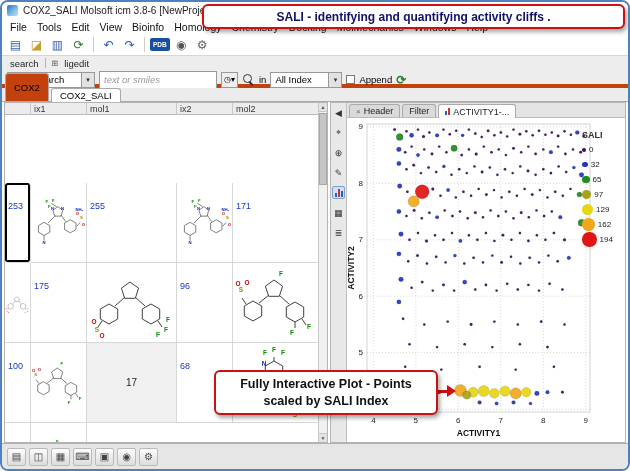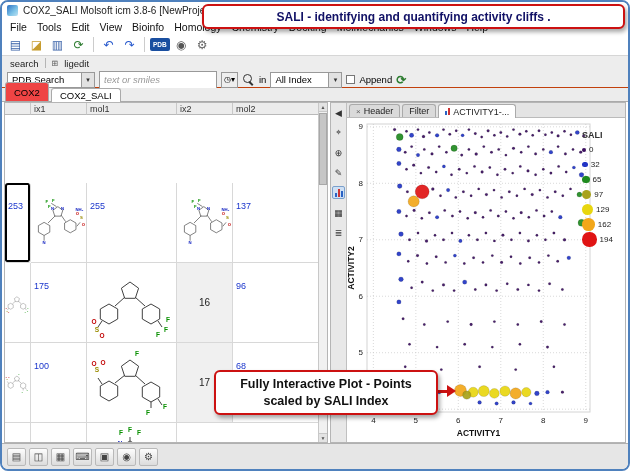--- a/index.html
+++ b/index.html
@@ -10,38 +10,38 @@
   .app-icon{width:11px;height:11px;border-radius:2px;background:linear-gradient(135deg,#2a6fc4,#7ec4e8 60%,#bfe2f2);margin-right:5px;flex:none}
   
   .menubar{position:absolute;left:0;top:17px;right:0;height:15px;display:flex;align-items:center;padding-left:3px;font-size:10.5px;color:#111;background:#fff}
   .menu-item{padding:0 5px;cursor:default}
   
   .toolbar{position:absolute;left:0;top:32px;right:0;height:21px;display:flex;align-items:center;padding-left:4px;gap:2px;background:#fff}
   .tbtn{width:19px;height:19px;display:flex;align-items:center;justify-content:center;font-size:12px;border-radius:2px}
   .tbtn.pdb{width:auto;padding:1px 3px;background:#1a4fa0;color:#fff;font-size:6.5px;font-weight:bold;height:13px;border-radius:2px}
   .tsep{width:1px;height:15px;background:#ccc;margin:0 3px}
   
-  .searchpanel{position:absolute;left:0;top:53px;right:0;height:33px;background:#ededed;border-top:1px solid #d6d6d6;border-bottom:1px solid #c2410c}
+  .searchpanel{position:absolute;left:0;top:53px;right:0;height:33px;background:#ededed;border-top:1px solid #d6d6d6;border-bottom:4px solid #c2410c}
   .srow1{height:14px;display:flex;align-items:center;font-size:9.5px;color:#222;padding-left:8px;gap:6px}
   .sdiv{width:1px;height:10px;background:#b5b5b5}
   .srow2{height:19px;display:flex;align-items:center;gap:4px;padding-left:5px;font-size:9.5px}
   .combo{display:inline-flex;align-items:center;height:16px;background:#fff;border:1px solid #999}
   .combo-text{padding:8px 4px;white-space:nowrap}
   .combo-arrow{width:13px;align-self:stretch;background:#e2e2e2;border-left:1px solid #999;display:flex;align-items:center;justify-content:center;font-size:7px;color:#333}
   .search-input{width:118px;height:16px;border:1px solid #999;font-size:9.5px;padding:8px 4px;font-family:"Liberation Sans",sans-serif}
   .search-input::placeholder{color:#999;font-style:italic}
   .histbtn{height:16px;border:1px solid #999;background:#eee;font-size:8px;padding:0 2px;display:flex;align-items:center}
   .mag{position:relative;width:13px;height:13px;display:inline-block}
   .mag::before{content:"";position:absolute;left:1px;top:1px;width:7px;height:7px;border:1.6px solid #333;border-radius:50%}
   .mag::after{content:"";position:absolute;left:8px;top:8px;width:2px;height:5px;background:#333;transform:rotate(-45deg)}
   .checkbox{width:9px;height:9px;border:1px solid #777;background:#fff;display:inline-block}
   .refresh{color:#2e7d32;font-size:12px;font-weight:bold}
   
   .tabs-tables{position:absolute;left:0;top:86px;right:0;height:14px;background:#ececec;border-bottom:1px solid #aaa;display:flex;align-items:flex-end;padding-left:3px;gap:2px;font-size:9.5px}
-  .ttab{padding:0 8px;height:19px;display:flex;align-items:center;background:#ef4444;border:1px solid #aaa;border-bottom:none;border-radius:3px 3px 0 0}
+  .ttab{padding:0 8px;height:28px;display:flex;align-items:center;background:#c2410c;border:1px solid #aaa;border-bottom:none;border-radius:3px 3px 0 0}
   .ttab.active{background:#fff;height:14px;margin-bottom:-1px}
   
   .main{position:absolute;left:0;top:100px;right:0;bottom:26px;background:#fff}
   .tablearea{position:absolute;left:2px;top:0;bottom:0;width:324px;border:1px solid #b5b5b5;overflow:hidden;background:#fff}
   .tgrid{display:grid;grid-template-columns:26px 56px 90px 56px 86px;grid-auto-rows:80px;width:314px}
   .tgrid .hdr{height:12px;font-size:9px;color:#333;background:#ececec;border-right:1px solid #c8c8c8;border-bottom:1px solid #b9b9b9;padding-left:3px;line-height:12px}
   .tgrid > div{border-right:1px solid #d8d8d8;border-bottom:1px solid #d8d8d8;position:relative;background:#fff}
   .gut{background:#f0f0f0 !important;display:flex;align-items:center;justify-content:center;font-size:10px;color:#222}
   .ixc{font-size:9px;color:#1a35cc;padding:18px 0 0 3px}
   .molc{display:flex;align-items:center;justify-content:center}
@@ -197,21 +197,21 @@
               <text x="48" y="18" font-size="6.5" font-weight="600" fill="#1020c0" text-anchor="middle">N</text>
               <text x="33" y="18" font-size="6.5" font-weight="600" fill="#1020c0" text-anchor="middle">N</text>
               <text x="20" y="70" font-size="6.5" font-weight="600" fill="#1020c0" text-anchor="middle">N</text>
               <text x="77" y="32" font-size="6.5" font-weight="600" fill="#9a8b00" text-anchor="middle">S</text>
               <text x="71" y="26" font-size="6.5" font-weight="600" fill="#c00000" text-anchor="middle">O</text>
               <text x="80" y="42" font-size="6.5" font-weight="600" fill="#c00000" text-anchor="middle">O</text>
               <text x="74" y="19" font-size="6.5" font-weight="600" fill="#1020c0" text-anchor="middle">NH₂</text>
             </svg>
           </div>
 
-        <div class="ixc">137</div>
+        <div class="ixc">171</div>
         <div class="molc">
             <svg class="molsvg" width="84" height="76" viewBox="0 0 84 76">
               <polygon points="40.0,17.0 48.6,23.2 45.3,33.3 34.7,33.3 31.4,23.2" fill="none" stroke="#404040" stroke-width="1"></polygon>
               <polygon points="19.0,39.0 27.7,44.0 27.7,54.0 19.0,59.0 10.3,54.0 10.3,44.0" fill="none" stroke="#404040" stroke-width="1"></polygon>
               <polygon points="61.0,39.0 69.7,44.0 69.7,54.0 61.0,59.0 52.3,54.0 52.3,44.0" fill="none" stroke="#404040" stroke-width="1"></polygon>
               <line x1="35" y1="32" x2="25" y2="41" stroke="#404040" stroke-width="1"></line>
               <line x1="45" y1="32" x2="55" y2="41" stroke="#404040" stroke-width="1"></line>
               <line x1="12" y1="56" x2="8" y2="62" stroke="#404040" stroke-width="1"></line>
               <line x1="68" y1="56" x2="72" y2="62" stroke="#404040" stroke-width="1"></line>
               <text x="7" y="67" font-size="6.5" font-weight="600" fill="#9a8b00" text-anchor="middle">S</text>
@@ -234,21 +234,20 @@
               <line x1="68" y1="56" x2="72" y2="62" stroke="#404040" stroke-width="1"></line>
               <text x="7" y="67" font-size="6.5" font-weight="600" fill="#9a8b00" text-anchor="middle">S</text>
               <text x="4" y="59" font-size="6.5" font-weight="600" fill="#c00000" text-anchor="middle">O</text>
               <text x="12" y="73" font-size="6.5" font-weight="600" fill="#c00000" text-anchor="middle">O</text>
               <text x="76" y="67" font-size="6.5" font-weight="600" fill="#089000" text-anchor="middle">F</text>
               <text x="78" y="57" font-size="6.5" font-weight="600" fill="#089000" text-anchor="middle">F</text>
               <text x="68" y="72" font-size="6.5" font-weight="600" fill="#089000" text-anchor="middle">F</text>
             </svg>
           </div>
 
-        <div class="gut">16</div>
         <div class="ixc">96</div>
         <div class="molc">
             <svg class="molsvg" width="84" height="76" viewBox="0 0 84 76">
               <polygon points="40.0,15.0 48.6,21.2 45.3,31.3 34.7,31.3 31.4,21.2" fill="none" stroke="#404040" stroke-width="1"></polygon>
               <polygon points="19.0,36.0 27.7,41.0 27.7,51.0 19.0,56.0 10.3,51.0 10.3,41.0" fill="none" stroke="#404040" stroke-width="1"></polygon>
               <polygon points="61.0,37.0 69.7,42.0 69.7,52.0 61.0,57.0 52.3,52.0 52.3,42.0" fill="none" stroke="#404040" stroke-width="1"></polygon>
               <line x1="35" y1="30" x2="25" y2="38" stroke="#404040" stroke-width="1"></line>
               <line x1="45" y1="30" x2="55" y2="39" stroke="#404040" stroke-width="1"></line>
               <line x1="12" y1="39" x2="8" y2="33" stroke="#404040" stroke-width="1"></line>
               <line x1="68" y1="54" x2="72" y2="60" stroke="#404040" stroke-width="1"></line>

